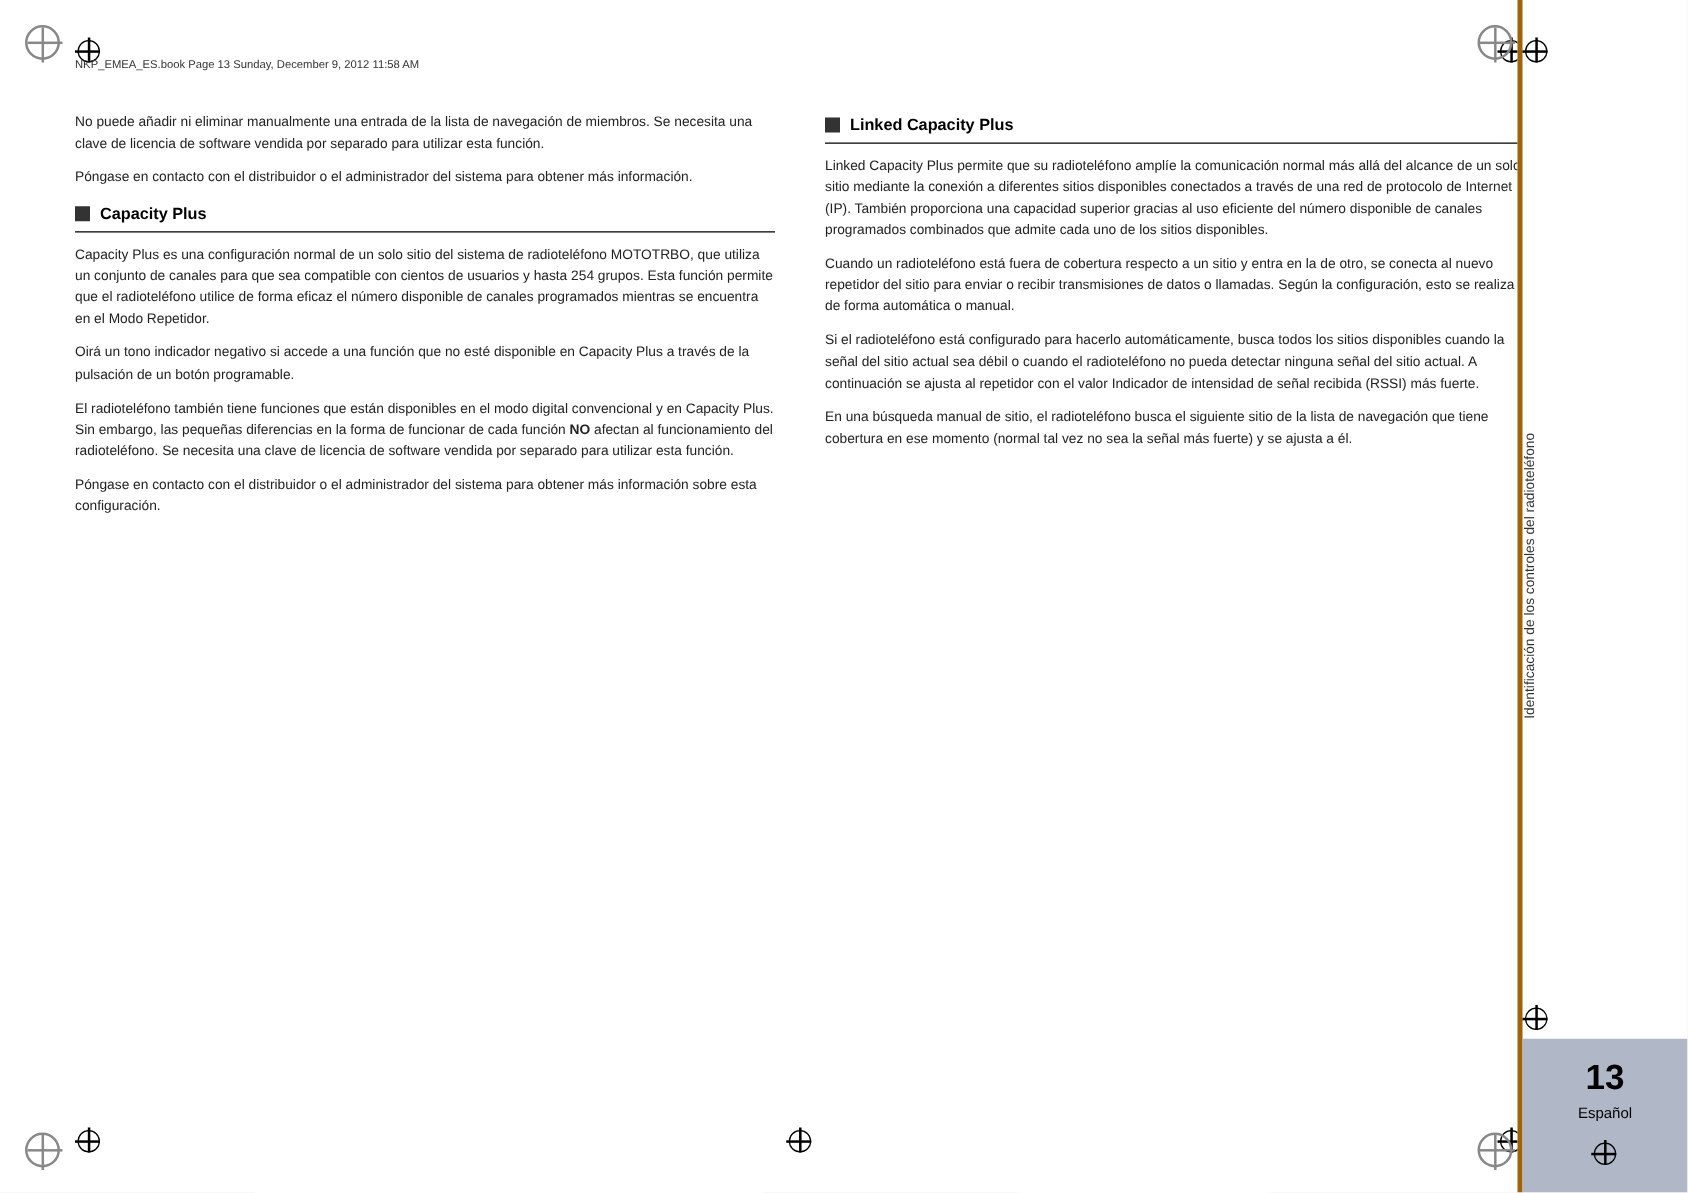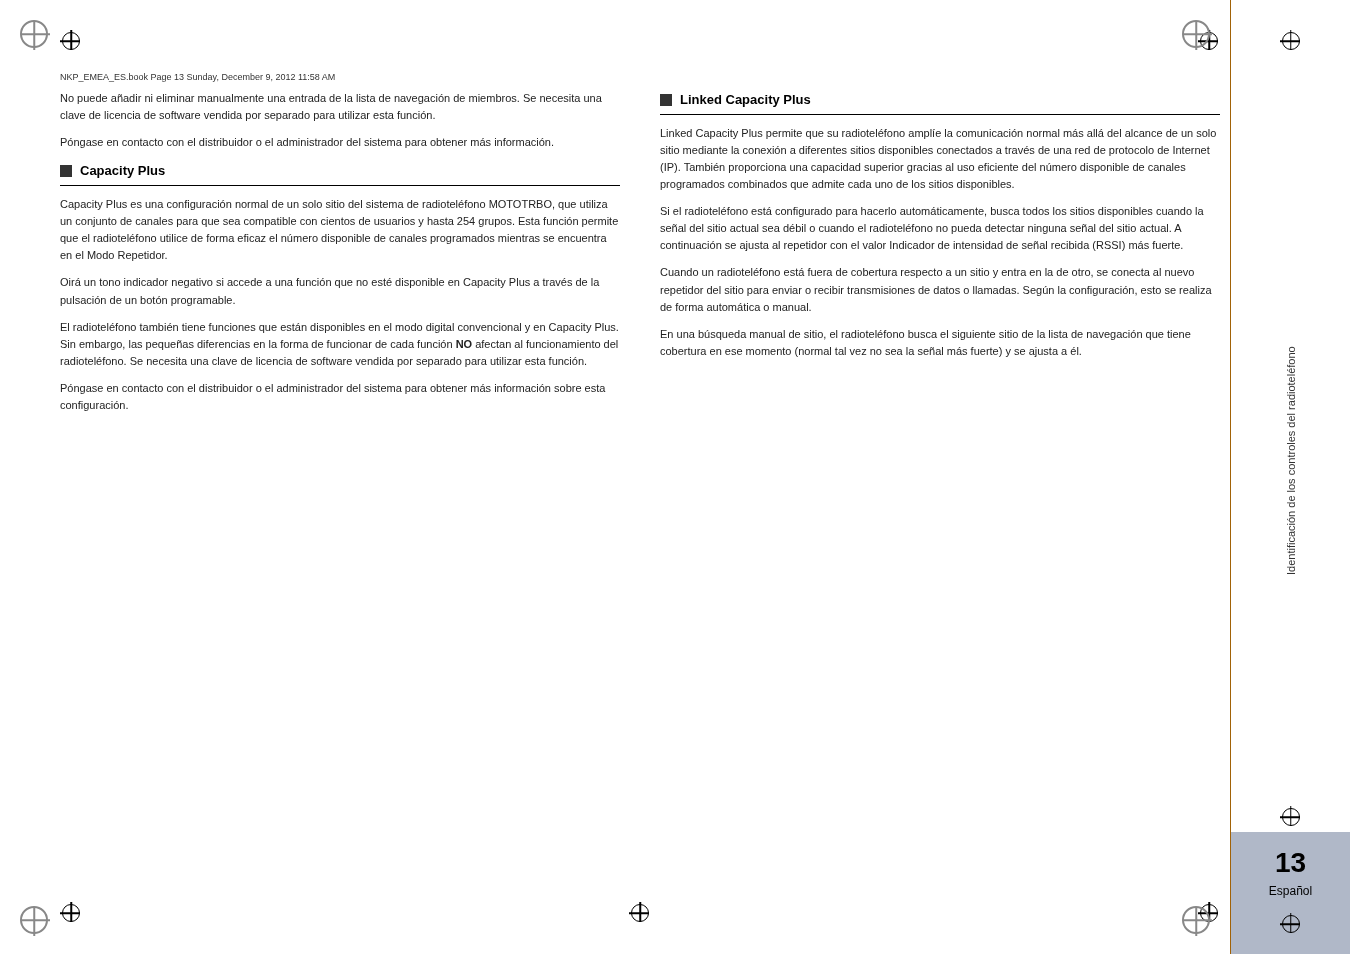--- a/index.html
+++ b/index.html
@@ -44,21 +44,21 @@
       height: 20px;
       background: #000;
       position: absolute;
       left: 50%;
       top: 0;
       transform: translateX(-50%);
     }
 
     .header-strip {
       position: absolute;
-      top: 72px;
+      top: 46px;
       left: 60px;
       right: 60px;
       font-size: 9px;
       color: #333;
       border-bottom: none;
       display: flex;
       align-items: center;
     }
 
     .main-content {
@@ -113,28 +113,28 @@
 
     .bold-text {
       font-weight: bold;
     }
 
     
     .right-sidebar {
       position: absolute;
       top: 0;
       right: 0;
-      width: 120px;
+      width: 136px;
       height: 100%;
       background: #ffffff;
       display: flex;
       flex-direction: column;
-      align-items: center;
+      align-items: flex-start;
       justify-content: space-between;
-      border-left: 1px solid #a16207;
+      border-left: 4px solid #a16207;
     }
 
     .sidebar-rotated-text {
       writing-mode: vertical-rl;
       transform: rotate(180deg);
       font-size: 11px;
       color: #333;
       text-align: center;
       flex: 1;
       display: flex;
@@ -244,22 +244,22 @@
 
     <div class="right-col">
 
       <div>
         <div class="section-title">
           <span class="section-title-box"></span>
           <span>Linked Capacity Plus</span>
         </div>
 
         <p class="paragraph">Linked Capacity Plus permite que su radioteléfono amplíe la comunicación normal más allá del alcance de un solo sitio mediante la conexión a diferentes sitios disponibles conectados a través de una red de protocolo de Internet (IP). También proporciona una capacidad superior gracias al uso eficiente del número disponible de canales programados combinados que admite cada uno de los sitios disponibles.</p>
+        <p class="paragraph">Cuando un radioteléfono está fuera de cobertura respecto a un sitio y entra en la de otro, se conecta al nuevo repetidor del sitio para enviar o recibir transmisiones de datos o llamadas. Según la configuración, esto se realiza de forma automática o manual.</p>
         <p class="paragraph">Si el radioteléfono está configurado para hacerlo automáticamente, busca todos los sitios disponibles cuando la señal del sitio actual sea débil o cuando el radioteléfono no pueda detectar ninguna señal del sitio actual. A continuación se ajusta al repetidor con el valor Indicador de intensidad de señal recibida (RSSI) más fuerte.</p>
-        <p class="paragraph">Cuando un radioteléfono está fuera de cobertura respecto a un sitio y entra en la de otro, se conecta al nuevo repetidor del sitio para enviar o recibir transmisiones de datos o llamadas. Según la configuración, esto se realiza de forma automática o manual.</p>
         <p class="paragraph">En una búsqueda manual de sitio, el radioteléfono busca el siguiente sitio de la lista de navegación que tiene cobertura en ese momento (normal tal vez no sea la señal más fuerte) y se ajusta a él.</p>
       </div>
     </div>
   </div>
 
   <div class="bottom-strip">
     <div class="reg-container">
       <div class="reg-mark-circle"></div>
       <div class="reg-mark-h"></div>
       <div class="reg-mark-v"></div>

